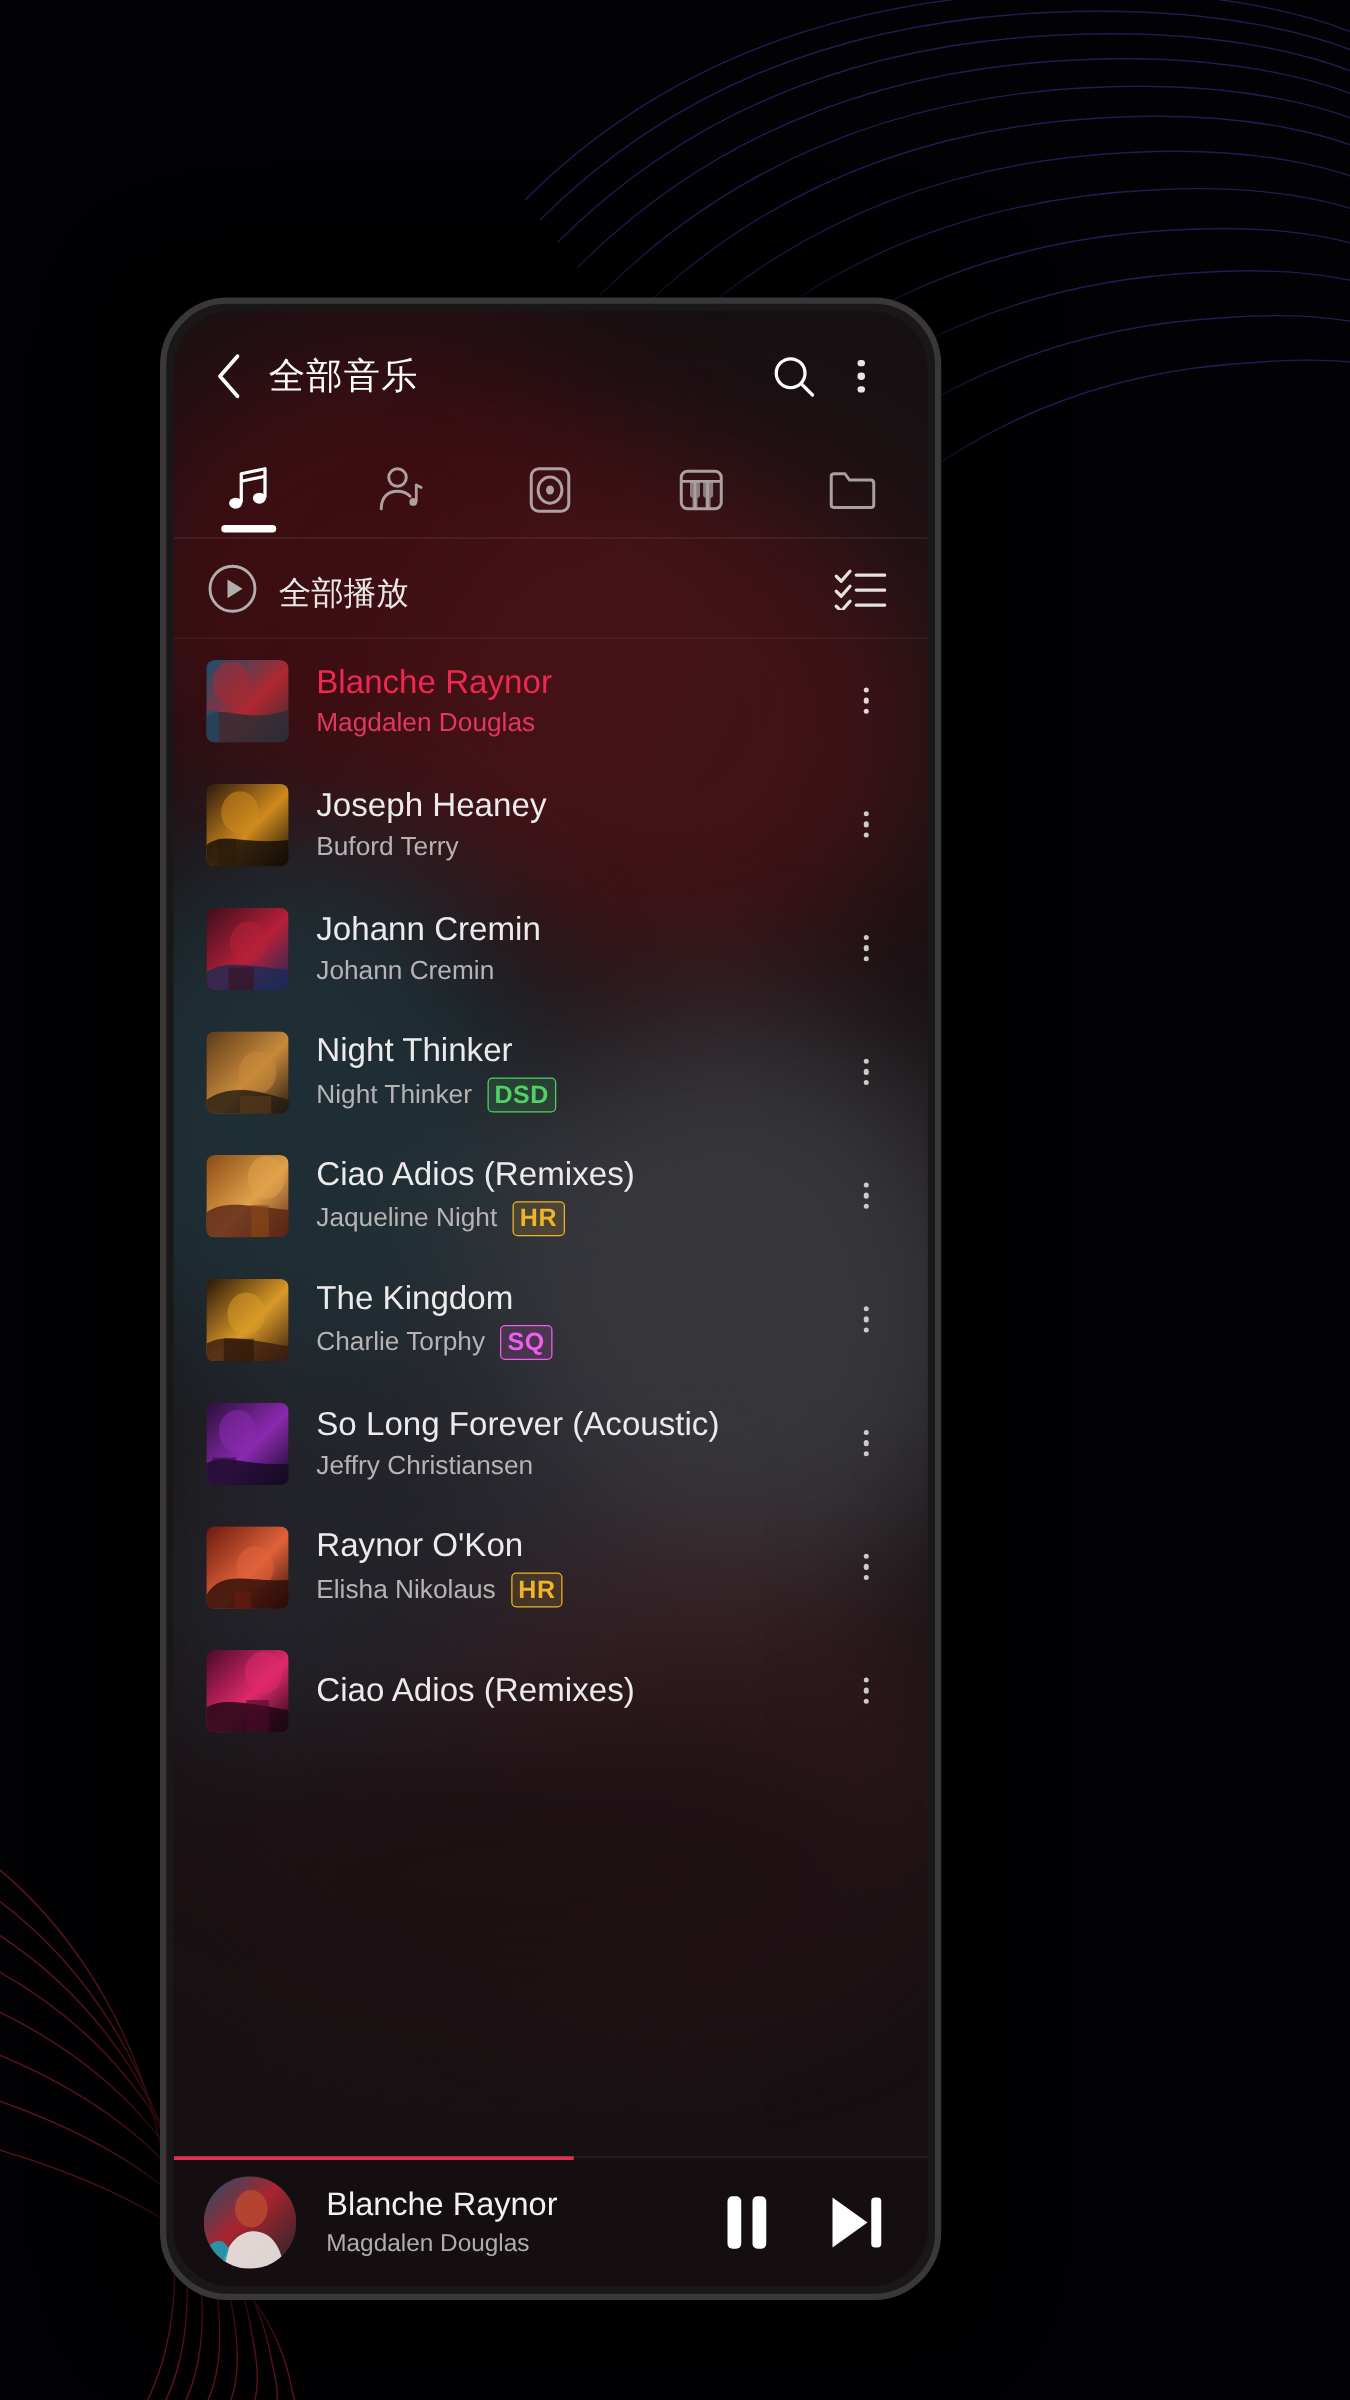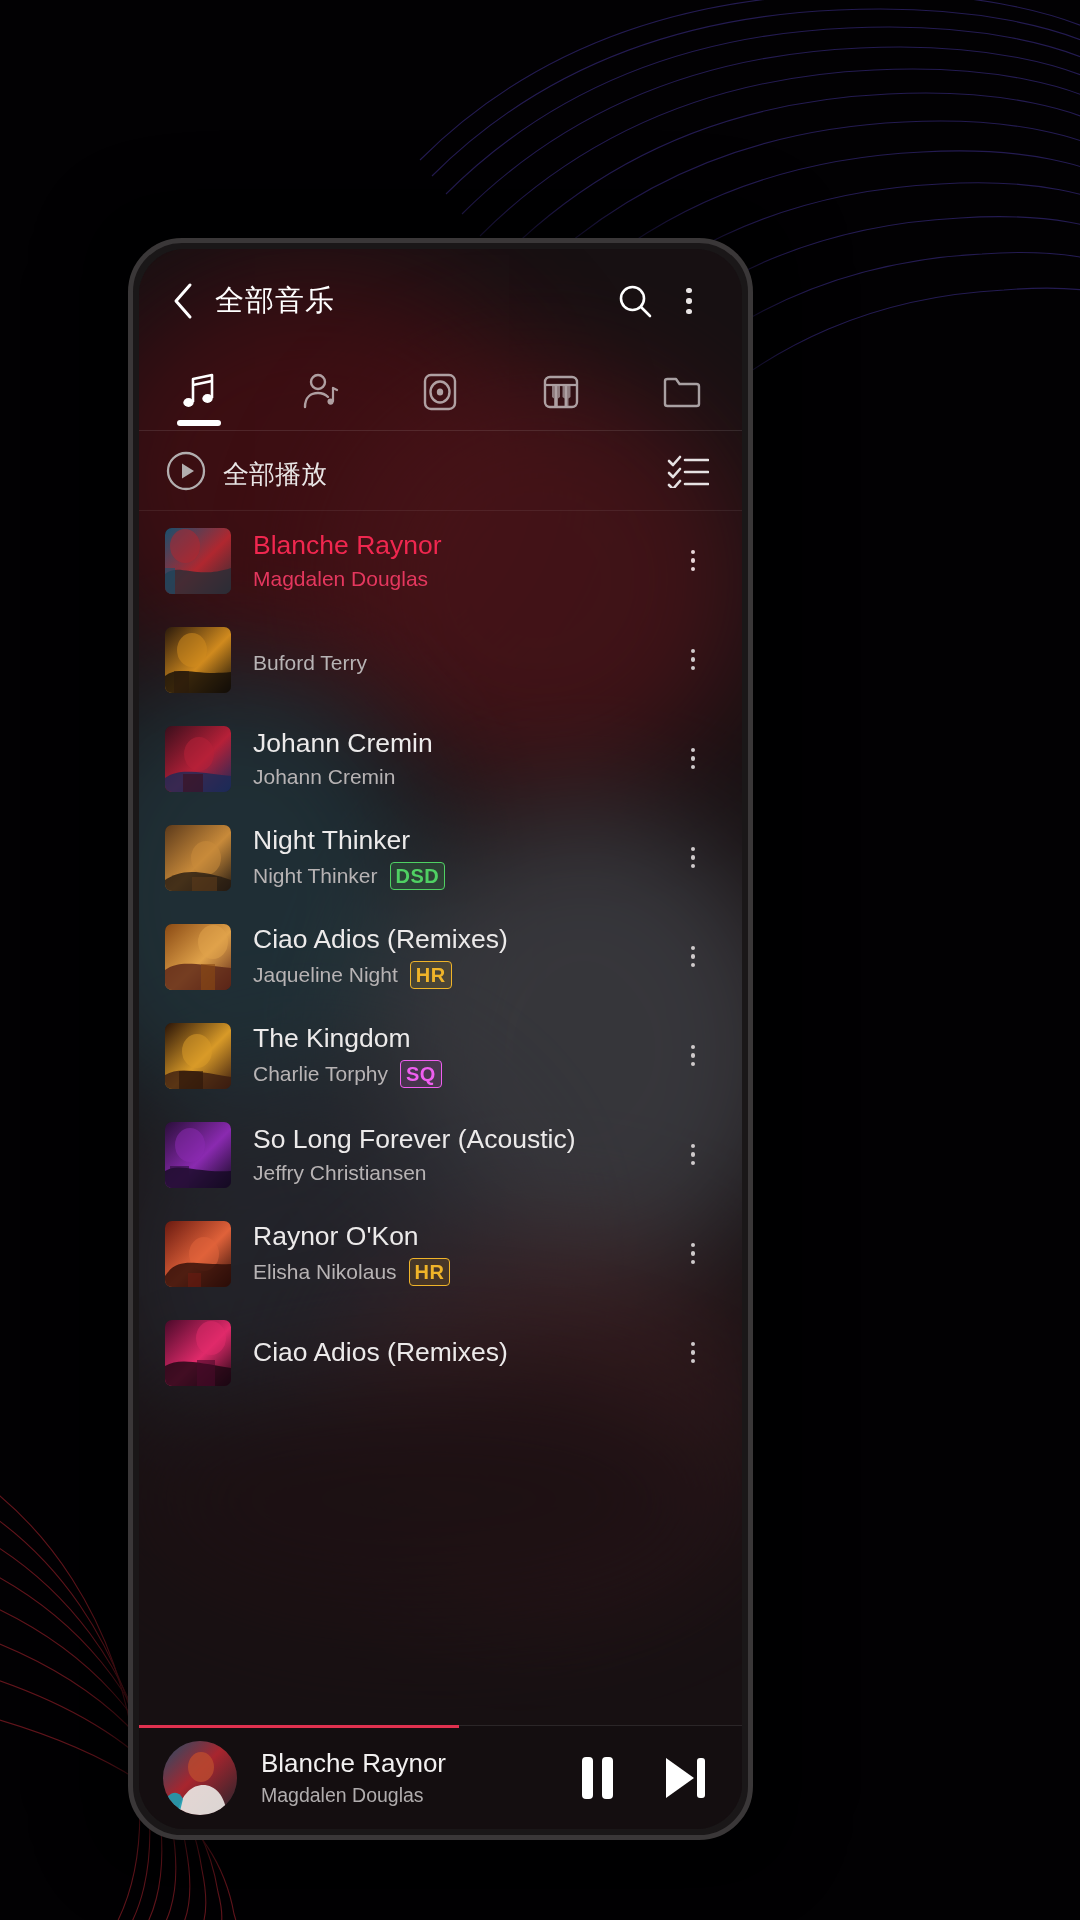--- a/index.html
+++ b/index.html
@@ -334,20 +334,21 @@
                     <stop offset="100%" stop-color="#120d08"></stop>
     </linearGradient>
                 </defs>
     <rect width="66" height="66" fill="url(#ag1)"></rect>
     <ellipse cx="27" cy="23" rx="15" ry="17" fill="#d08a1e" opacity=".55"></ellipse>
     <path d="M0 49 C14 38 30 49 66 45 L66 66 L0 66 Z" fill="#120d08" opacity=".8"></path>
     <rect x="9" y="44" width="15" height="26" fill="#2b1a0c" opacity=".6"></rect>
   </svg>
             </div>
      <div class="meta">
+       <div class="s-title">Joseph Heaney</div>
        <div class="s-sub">
          <span class="s-artist">Buford Terry</span>
 
        </div>
      </div>
      <div class="more-btn">
        <span class="dots-s">
                 <i></i>
                 <i></i>
                 <i></i>

